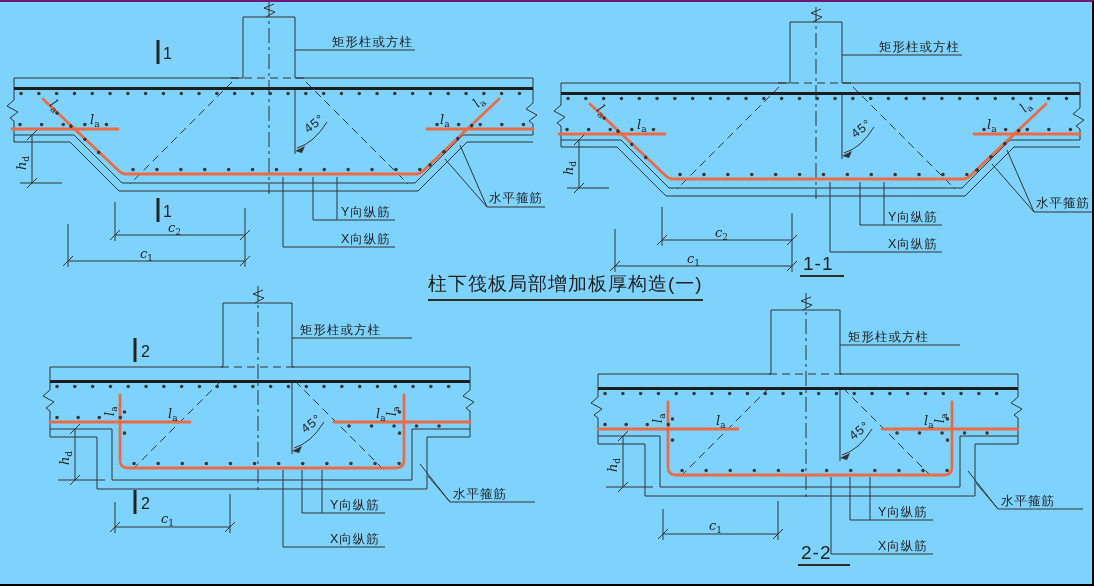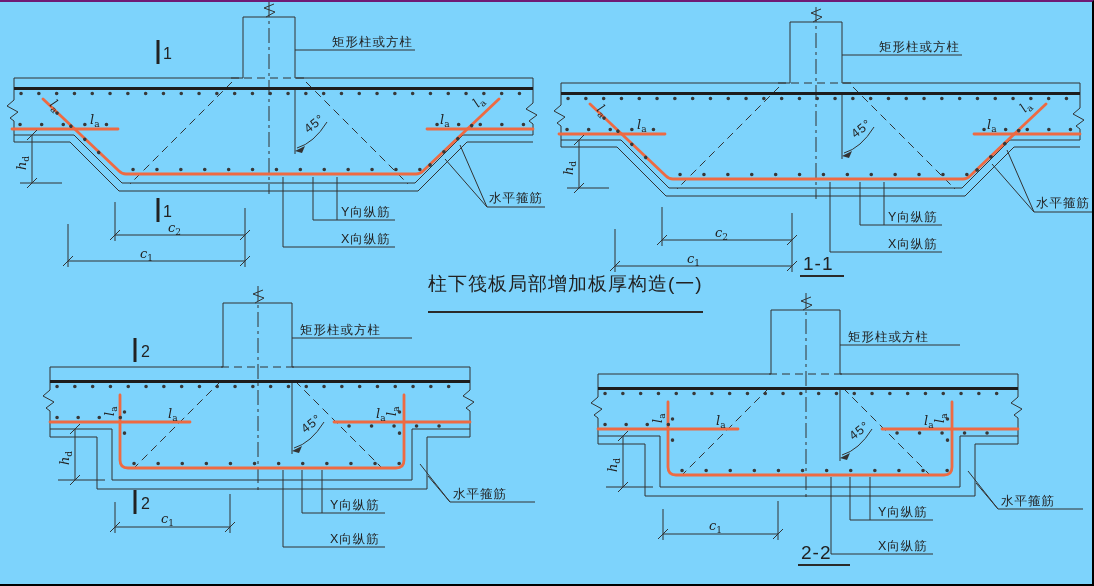--- a/index.html
+++ b/index.html
@@ -27,21 +27,21 @@
   .arrow{fill:#333;stroke:none;}
   .zh{font-family:"Liberation Sans",sans-serif;font-size:12.5px;letter-spacing:1px;}
   .zhc{font-family:"Liberation Sans",sans-serif;font-size:13px;letter-spacing:1.5px;}
   .math{font-family:"DejaVu Serif",serif;font-style:italic;font-size:13px;}
   .sub{font-size:9px;font-style:normal;}
   .num{font-family:"Liberation Sans",sans-serif;font-size:16px;}
   .cut{font-family:"Liberation Sans",sans-serif;font-size:19px;letter-spacing:1px;}
   .title{
     position:absolute;
     font-size:19px;letter-spacing:1px;color:#222;
-    border-bottom:2px solid #2a2a2a;padding-bottom:14px;
+    border-bottom:2px solid #2a2a2a;padding-bottom:2px;
     white-space:nowrap;
   }
 </style>
 </head>
 <body>
 
 <div class="page">
 
   <div class="diag" style="left:0;top:0">
   <svg width="545" height="282" viewBox="0 0 545 282">

